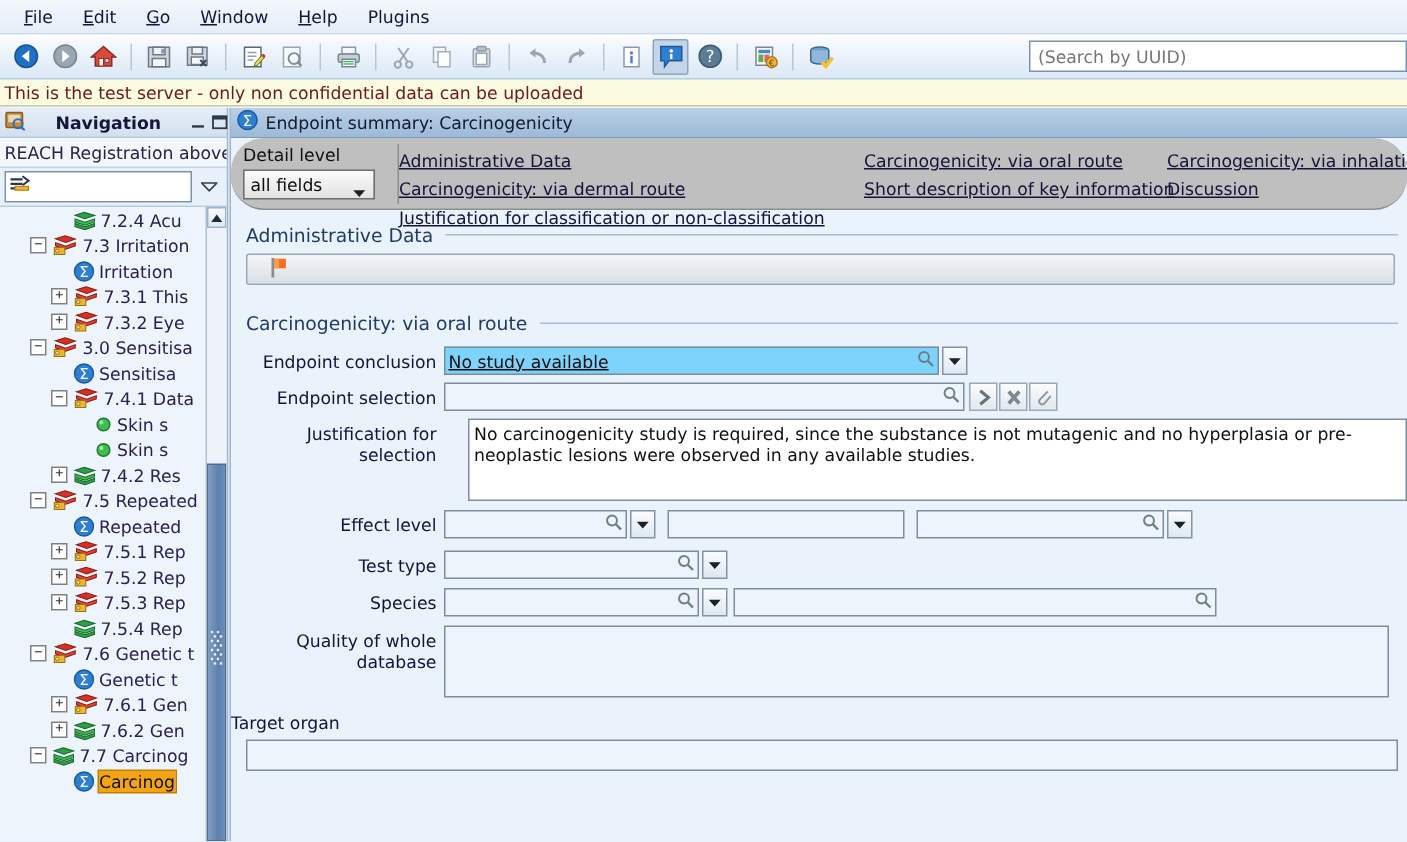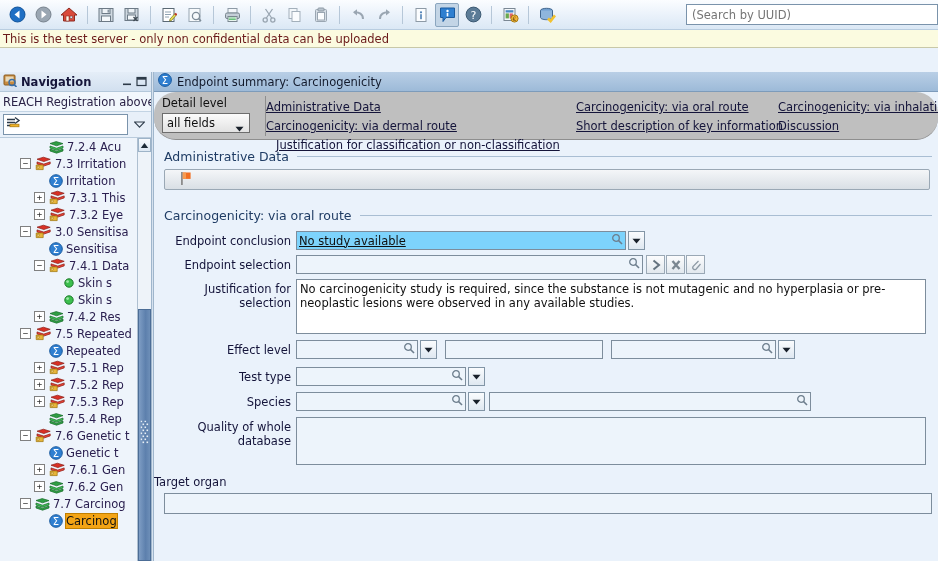--- a/index.html
+++ b/index.html
@@ -64,21 +64,21 @@
 
   
   .nav-panel {
     position: absolute; left: 0; top: 0; width: 152px; bottom: 0;
     background: #e8f0f9; border-right: 1px solid #9fb6cc;
     display: flex; flex-direction: column;
   }
   .nav-title {
     height: 20px; display: flex; align-items: center;
     background: linear-gradient(to bottom,#e5eef8,#d2e0ef);
-    border-bottom: 1px solid #b4c8da; padding-left: 3px; gap: 4px;
+    border-bottom: 1px solid #b4c8da; padding-left: 3px; gap: 20px;
   }
   .nav-title .label { font-weight: bold; font-size: 11.5px; color: #16163a; }
   .nav-title .wbtns { margin-left: auto; display: flex; gap: 3px; padding-right: 4px; }
   .wbtn { width: 11px; height: 11px; display: inline-flex; align-items: flex-end; justify-content: center; }
 
   .tabstrip {
     height: 22px; display: flex; align-items: flex-end;
     background: #dbe7f3; border-bottom: 1px solid #9fb6cc;
     padding-left: 4px;
   }
@@ -218,20 +218,28 @@
     font-size: 11.5px; padding: 2px 3px; line-height: 14px; overflow: hidden;
   }
   .ftext.empty { background: #edf4fb; }
   .tgt-label { font-size: 11.5px; color: #14143a; }
 </style>
 </head>
 <body>
 
 <div id="app">
 
+  <div class="menubar">
+    <div class="menu-item"><span class="u">F</span><span>ile</span></div>
+    <div class="menu-item"><span class="u">E</span>dit</div>
+    <div class="menu-item"><span class="u">G</span>o</div>
+    <div class="menu-item"><span class="u">W</span>indow</div>
+    <div class="menu-item"><span class="u">H</span>elp</div>
+    <div class="menu-item">Plugins</div>
+  </div>
 
   <div class="toolbar">
     <div class="tb">
       <svg width="17" height="17" viewBox="0 0 17 17">
           <circle cx="8.5" cy="8.5" r="7.5" fill="#1f6fc4" stroke="#11539a"></circle>
           <path d="M10.5 4.5 L5.5 8.5 L10.5 12.5 Z" fill="#fff"></path>
         </svg>
     </div>
     <div class="tb">
       <svg width="17" height="17" viewBox="0 0 17 17">
@@ -781,21 +789,21 @@
             </span>
           </div>
         </div>
         <div class="links-col" id="links">
             <span class="lnk" style="left: 0px; top: 4px;">Administrative Data</span>
             <span class="lnk" style="left: 310px; top: 4px;">Carcinogenicity: via oral route</span>
             <span class="lnk" style="left: 512px; top: 4px;">Carcinogenicity: via inhalation route</span>
             <span class="lnk" style="left: 0px; top: 23px;">Carcinogenicity: via dermal route</span>
             <span class="lnk" style="left: 310px; top: 23px;">Short description of key information</span>
             <span class="lnk" style="left: 512px; top: 23px;">Discussion</span>
-            <span class="lnk" style="left: 10px; top: 42px;">Justification for classification or non-classification</span>
+            <span class="lnk" style="left: 0px; top: 42px;">Justification for classification or non-classification</span>
           </div>
       </div>
 
       <div class="ed-body">
 
         <div class="sec-head" style="margin-top:9px;">
           <span>Administrative Data</span>
           <span class="rule"></span>
         </div>
 
@@ -855,21 +863,21 @@
           </div>
           <div class="sqbtn">
             <svg width="12" height="12" viewBox="0 0 12 12">
                 <path d="M8.5 2 L3.2 7.4 a2 2 0 0 0 2.8 2.8 L10.5 5" fill="none" stroke="#8d99a4" stroke-width="1.3"></path>
               </svg>
           </div>
         </div>
 
         <div class="frow">
           <div class="flab">Justification for selection</div>
-          <div class="ftext" style="width:630px; height:55px;">No carcinogenicity study is required, since the substance is not mutagenic and no hyperplasia or pre-neoplastic lesions were observed in any available studies.</div>
+          <div class="ftext" style="width:630px; height:55px;margin-left:16px;">No carcinogenicity study is required, since the substance is not mutagenic and no hyperplasia or pre-neoplastic lesions were observed in any available studies.</div>
         </div>
 
         <div class="frow" style="margin-top:6px;">
           <div class="flab">Effect level</div>
           <div class="fin" style="width:122px;">
             <span></span>
             <span class="mag">
               <svg width="12" height="12" viewBox="0 0 12 12">
                   <circle cx="5" cy="5" r="3.3" fill="none" stroke="#6d7e8d" stroke-width="1.3"></circle>
                   <path d="M7.5 7.5 L11 11" stroke="#6d7e8d" stroke-width="1.6"></path>

